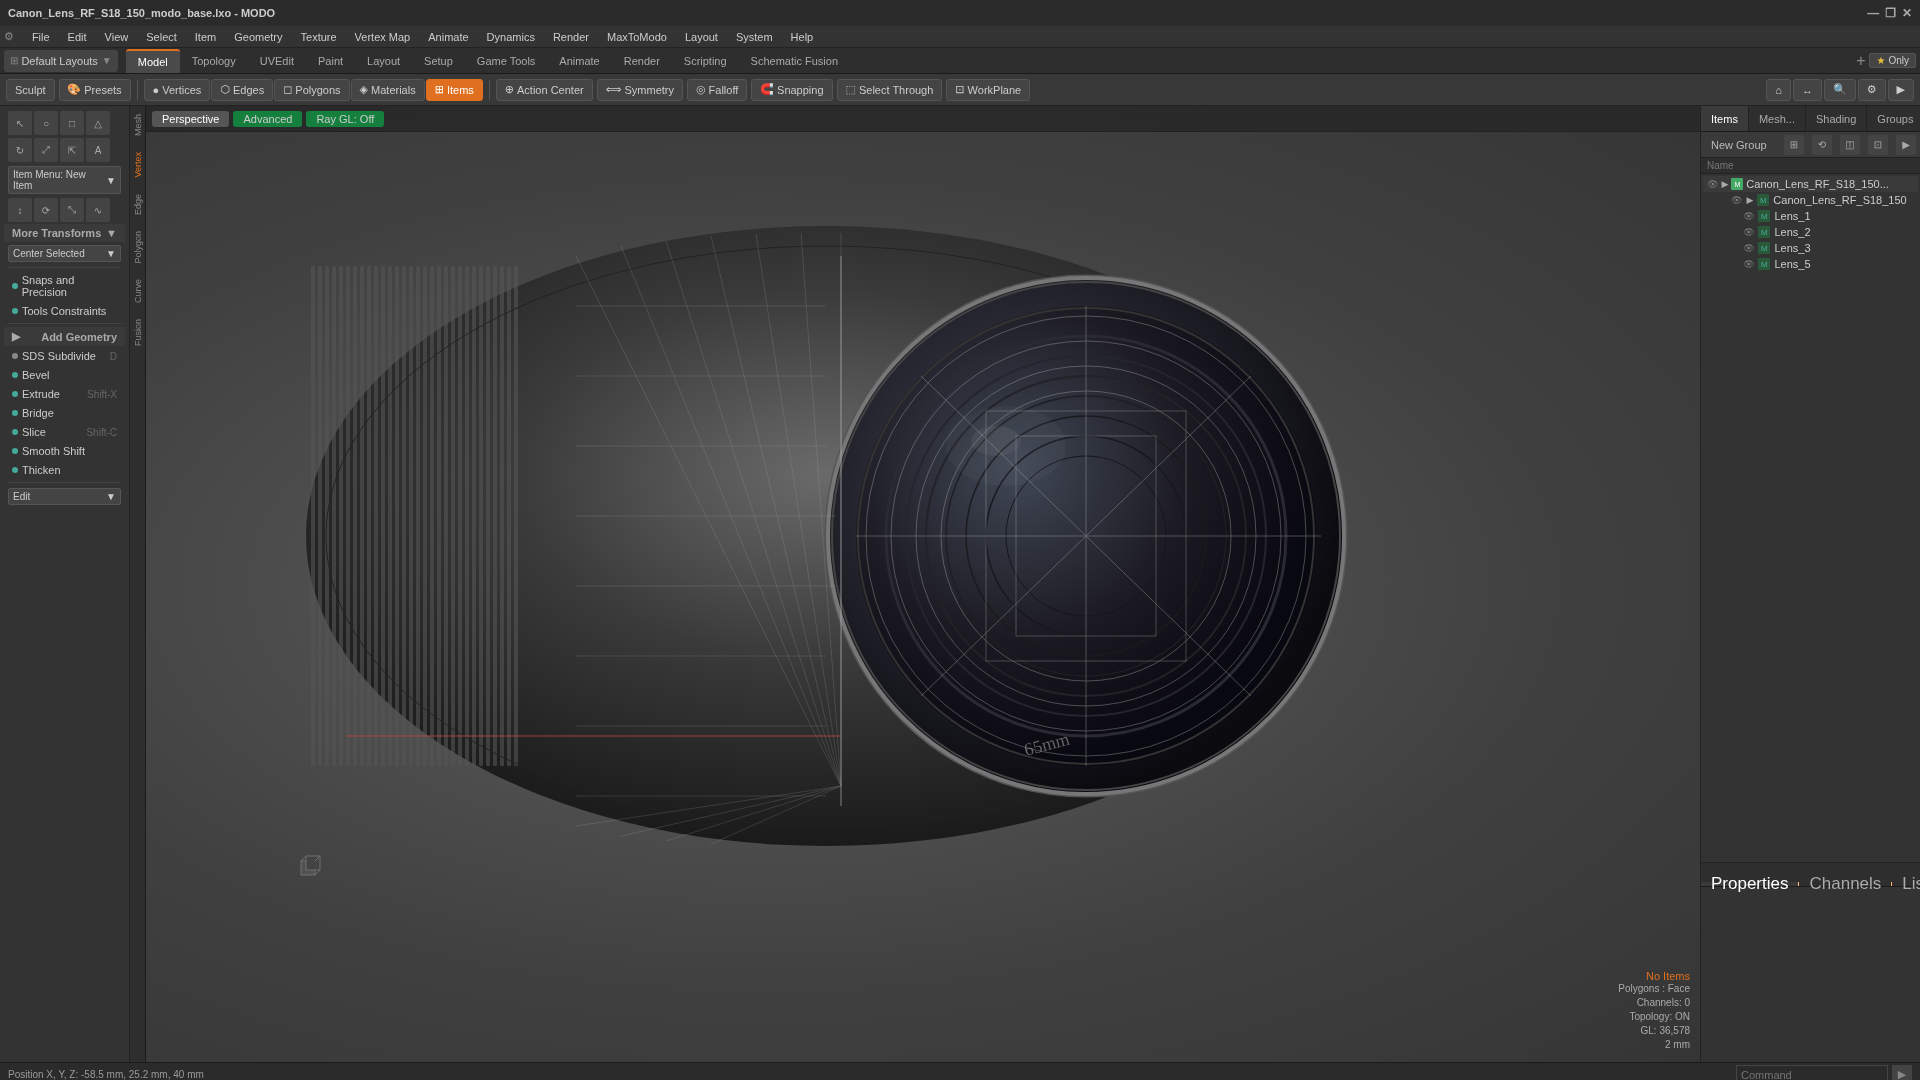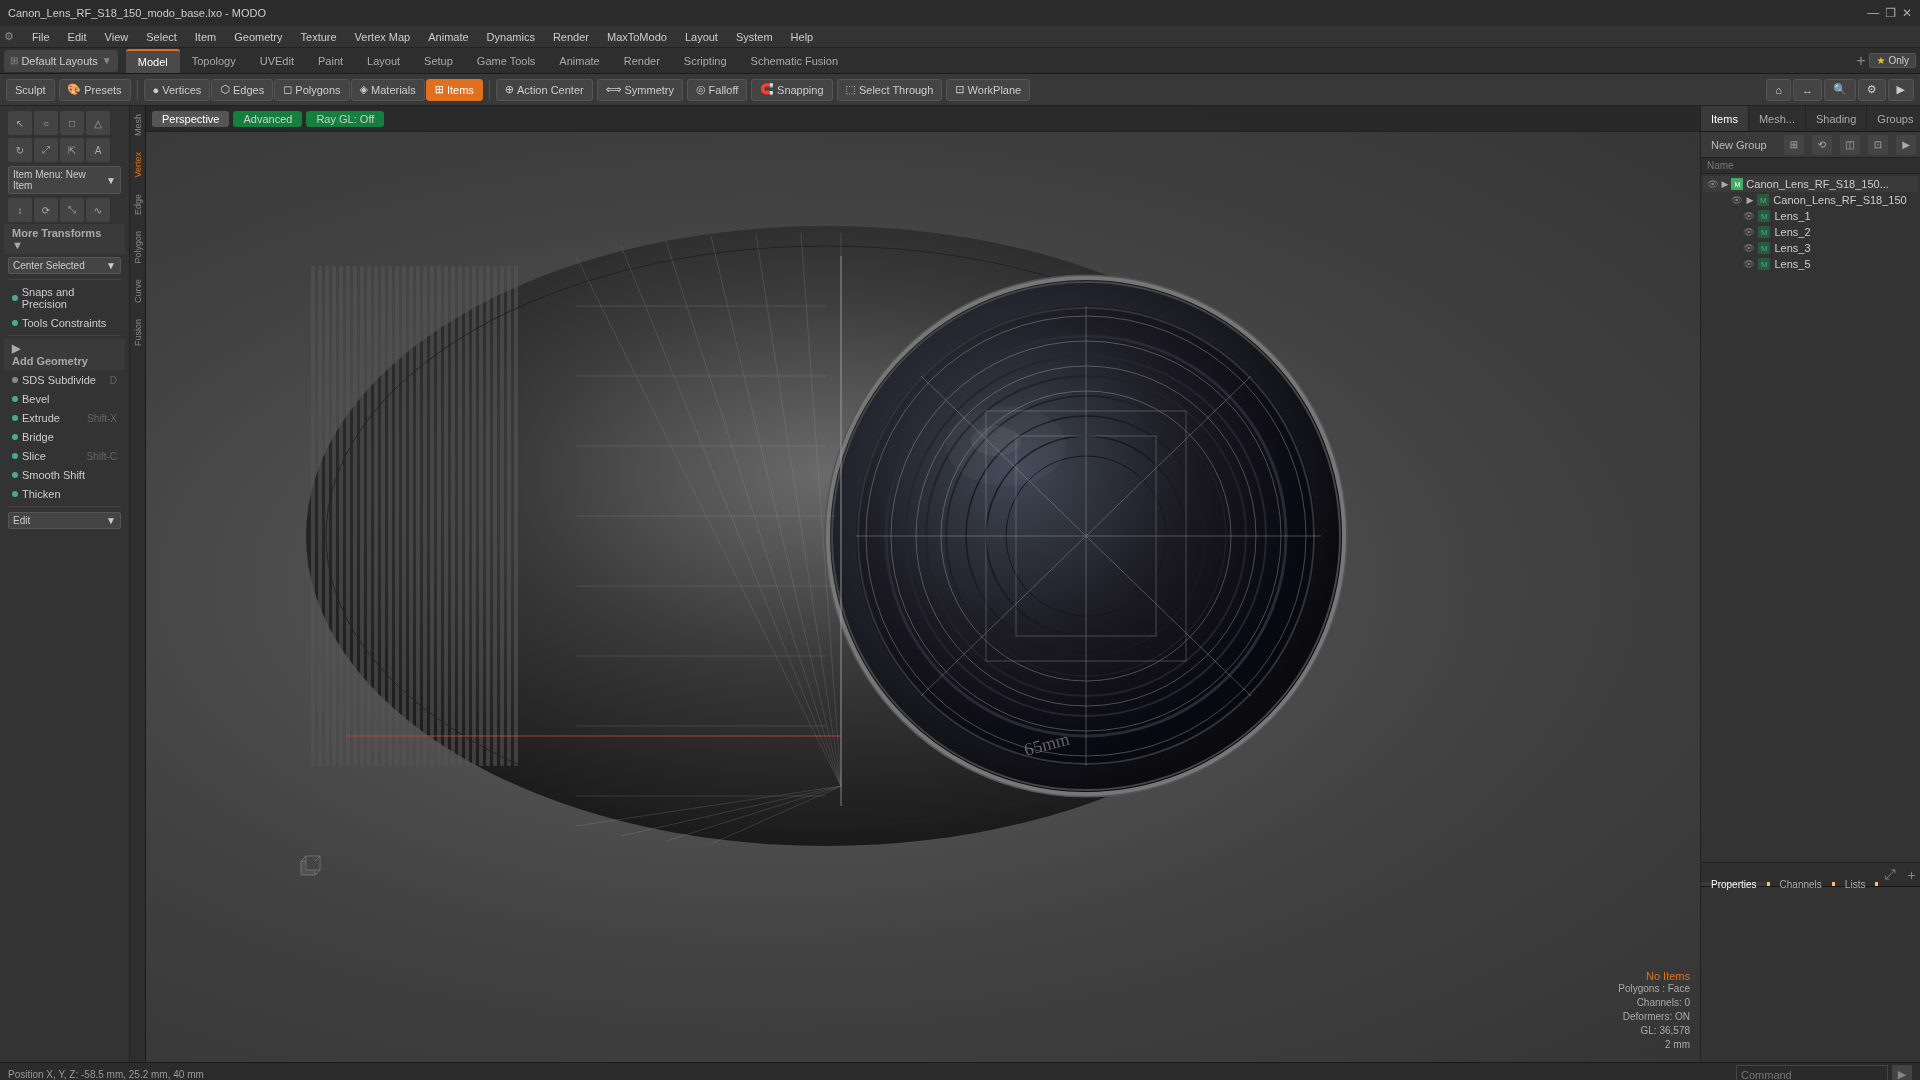--- a/index.html
+++ b/index.html
@@ -1,19 +1,19 @@
 <!DOCTYPE html>
 <html><head>
   <meta charset="utf-8">
   <style>
     * { margin: 0; padding: 0; box-sizing: border-box; }
     body { width: 1920px; height: 1080px; background: #3a3a3a; font-family: 'Segoe UI', Tahoma, sans-serif; font-size: 11px; color: #ccc; overflow: hidden; }
 
     
-    #titlebar { height: 22px; background: #2b2b2b; display: flex; align-items: center; justify-content: space-between; padding: 13px 8px; }
+    #titlebar { height: 22px; background: #2b2b2b; display: flex; align-items: center; justify-content: space-between; padding: 13px 8px; font-weight: bold; }
     #titlebar-controls { display: flex; gap: 6px; }
     #titlebar-controls span { font-size: 12px; cursor: pointer; color: #aaa; }
 
     
     #menubar { height: 22px; background: #333; display: flex; align-items: center; padding: 0 4px; gap: 2px; border-bottom: 1px solid #222; }
     .menu-item { padding: 2px 8px; font-size: 11px; color: #ccc; cursor: pointer; border-radius: 2px; }
 
     
     #tabbar { height: 26px; background: #2e2e2e; display: flex; align-items: center; padding: 0 4px; border-bottom: 1px solid #1a1a1a; }
     .main-tab { padding: 3px 12px; font-size: 11px; color: #aaa; cursor: pointer; border-radius: 3px 3px 0 0; height: 24px; display: flex; align-items: center; }
@@ -33,21 +33,21 @@
     
     #left-sidebar { width: 130px; background: #333; border-right: 1px solid #222; display: flex; flex-direction: column; overflow: hidden; }
     #sidebar-top { padding: 4px; display: flex; flex-direction: column; gap: 1px; }
     .sidebar-btn-row { display: flex; gap: 2px; padding: 1px 4px; }
     .sidebar-icon-btn { width: 24px; height: 24px; background: #444; border-radius: 2px; display: flex; align-items: center; justify-content: center; cursor: pointer; font-size: 10px; color: #aaa; }
     .sidebar-dropdown { margin: 2px 4px; background: #444; border: 1px solid #555; border-radius: 2px; padding: 2px 4px; font-size: 10px; color: #ccc; cursor: pointer; display: flex; align-items: center; justify-content: space-between; }
     .sidebar-item { padding: 3px 8px; font-size: 11px; color: #ccc; cursor: pointer; display: flex; align-items: center; gap: 4px; }
     .sidebar-item .dot { width: 6px; height: 6px; border-radius: 50%; background: #888; }
     .sidebar-item .dot.green { background: #4a9; }
     .sidebar-shortcut { margin-left: auto; color: #666; font-size: 10px; }
-    .sidebar-header { padding: 3px 8px; font-size: 11px; font-weight: bold; color: #aaa; background: #3a3a3a; cursor: pointer; display: flex; align-items: flex-start; justify-content: space-between; flex-direction: column; }
+    .sidebar-header { padding: 3px 8px; font-size: 11px; font-weight: bold; color: #aaa; background: #3a3a3a; cursor: pointer; display: flex; align-items: center; justify-content: space-between; }
     .sidebar-divider { height: 1px; background: #444; margin: 2px 4px; }
 
     
     #viewport { flex: 1; position: relative; background: #555; overflow: hidden; }
 
     
     #viewport-header { position: absolute; top: 0; left: 0; right: 0; height: 26px; background: rgba(40,40,40,0.9); display: flex; align-items: center; padding: 0 6px; gap: 4px; z-index: 10; border-bottom: 1px solid #222; }
     .vp-tab { padding: 2px 10px; font-size: 11px; color: #ccc; cursor: pointer; background: #15803d; border-radius: 3px; }
     .vp-tab.active { background: #555; color: #fff; }
 
@@ -71,21 +71,21 @@
 
     
     #scene-tree { flex: 1; overflow-y: auto; padding: 2px; }
     .tree-item { padding: 2px 6px 2px 16px; font-size: 11px; color: #ccc; cursor: pointer; display: flex; align-items: center; gap: 4px; }
     .tree-indent { padding-left: 28px; }
     .tree-mesh-icon { width: 12px; height: 12px; font-size: 8px; color: #4a9; background: #2a5a3a; border-radius: 1px; display: flex; align-items: center; justify-content: center; }
 
     
     #bottom-right { height: 200px; border-top: 1px solid #222; }
     #bottom-right-tabs { height: 24px; background: #2e2e2e; display: flex; border-bottom: 1px solid #1a1a1a; }
-    .br-tab { padding: 0 10px; font-size: 10px; color: #aaa; cursor: pointer; display: flex; align-items: center; border-right: 3px solid #fdba74; margin-top: 19px; }
+    .br-tab { padding: 0 10px; font-size: 17px; color: #aaa; cursor: pointer; display: flex; align-items: center; border-right: 1px solid #fdba74; margin-top: 19px; }
     .br-tab.active { color: #fff; background: #3a3a3a; }
     #properties-content { padding: 6px; }
 
     
     #left-vtabs { width: 16px; background: #2e2e2e; display: flex; flex-direction: column; align-items: center; border-right: 1px solid #1a1a1a; }
     .vtab { writing-mode: vertical-rl; transform: rotate(180deg); font-size: 9px; color: #888; padding: 8px 2px; cursor: pointer; white-space: nowrap; }
     .vtab.active { color: #e07020; }
 
     
     #lens-bg {
@@ -487,21 +487,21 @@
     <div id="viewport-header">
       <div class="vp-tab active">Perspective</div>
       <div class="vp-tab">Advanced</div>
       <div class="vp-tab">Ray GL: Off</div>
     </div>
 
     <div id="viewport-info">
       <div class="vp-info-title">No Items</div>
       <div class="vp-info-line">Polygons : Face</div>
       <div class="vp-info-line">Channels: 0</div>
-      <div class="vp-info-line">Deformers: ON</div>
+      <div class="vp-info-line">Topology: ON</div>
       <div class="vp-info-line">GL: 36,578</div>
       <div class="vp-info-line">2 mm</div>
     </div>
   </div>
 
   <div id="right-panel">
     <div id="right-panel-tabs">
       <div class="right-tab active">Items</div>
       <div class="right-tab">Mesh...</div>
       <div class="right-tab">Shading</div>

